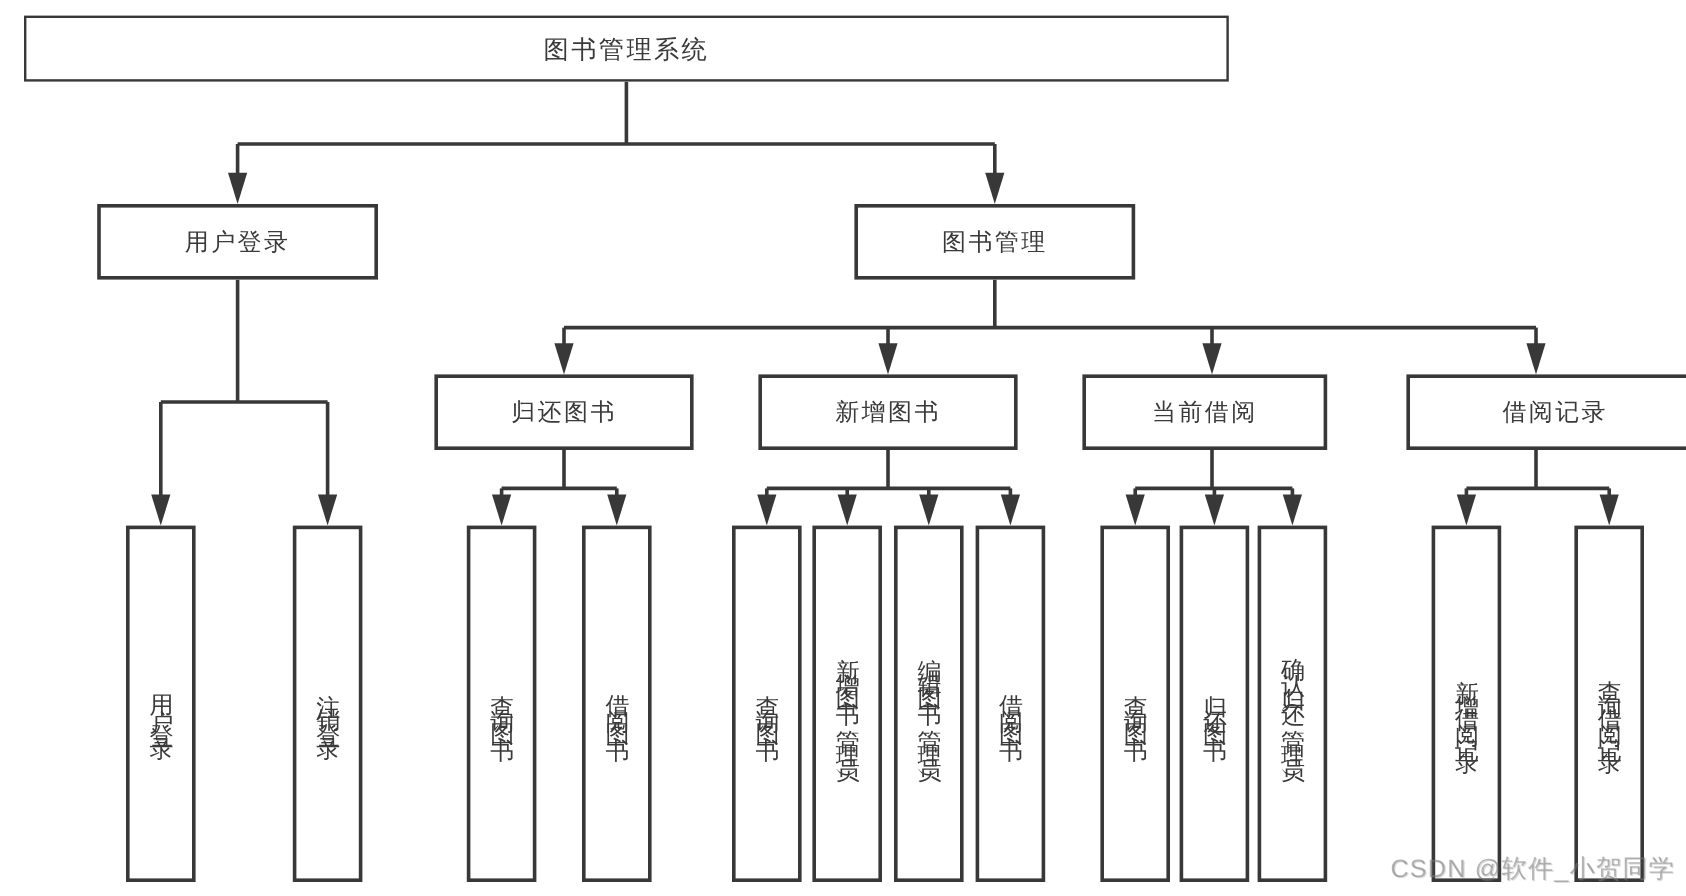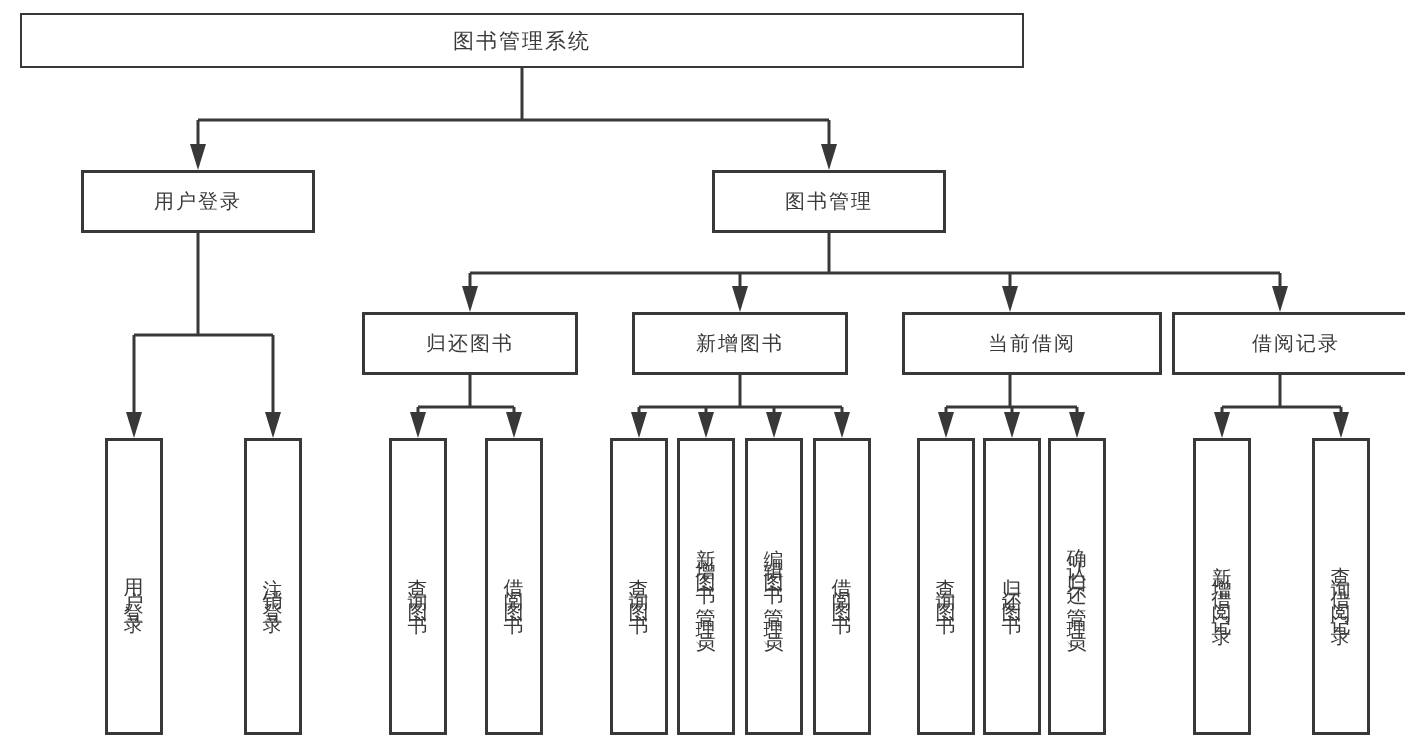--- a/index.html
+++ b/index.html
@@ -124,21 +124,21 @@
   <div class="node" style="left:712px;top:170px;width:234px;height:63px;">
     <span>图书管理</span>
   </div>
 
   <div class="node" style="left:362px;top:312px;width:216px;height:63px;">
     <span>归还图书</span>
   </div>
   <div class="node" style="left:632px;top:312px;width:216px;height:63px;">
     <span>新增图书</span>
   </div>
-  <div class="node" style="left:902px;top:312px;width:260px;height:63px;">
+  <div class="node" style="left:902px;top:312px;width:204px;height:63px;">
     <span>当前借阅</span>
   </div>
   <div class="node" style="left:1172px;top:312px;width:248px;height:63px;">
     <span>借阅记录</span>
   </div>
 
   <div class="node leaf" style="left:105px;top:438px;width:58px;height:297px;">
     <span>用户登录</span>
   </div>
   <div class="node leaf" style="left:244px;top:438px;width:58px;height:297px;">
@@ -175,14 +175,15 @@
     <span>确认归还（管理员）</span>
   </div>
 
   <div class="node leaf" style="left:1193px;top:438px;width:58px;height:297px;">
     <span>新增借阅记录</span>
   </div>
   <div class="node leaf" style="left:1312px;top:438px;width:58px;height:297px;">
     <span>查询借阅记录</span>
   </div>
 
+  <div class="watermark">CSDN @软件_小贺同学</div>
 
 </div>
 
 </body></html>

